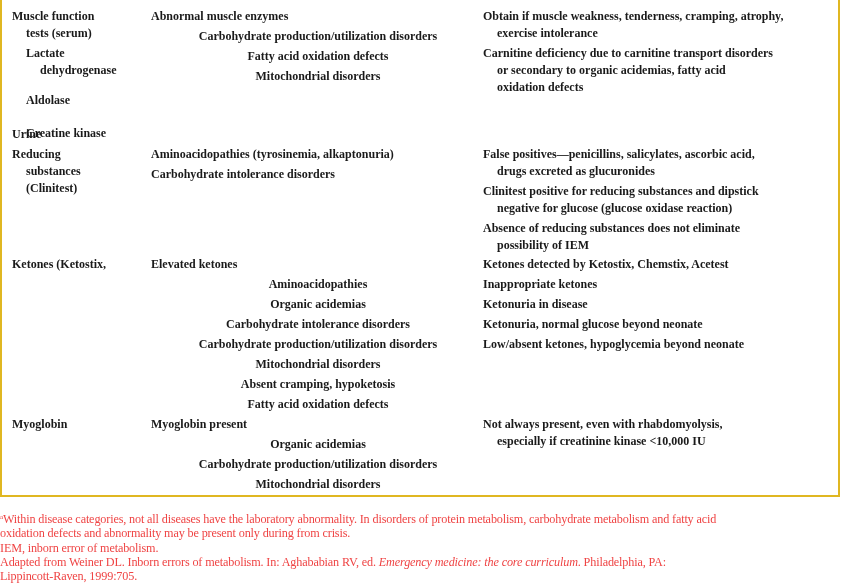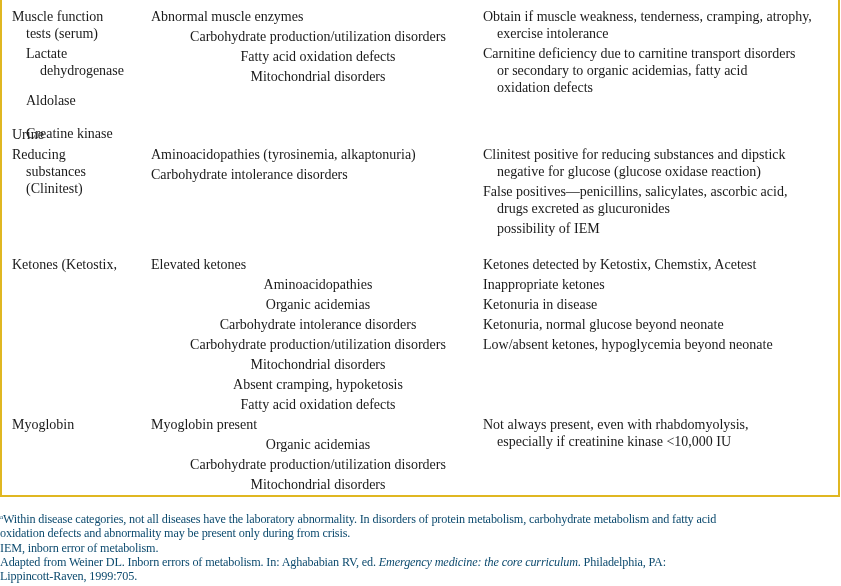--- a/index.html
+++ b/index.html
@@ -14,34 +14,34 @@
       border-right: 2px solid #e0b721;
       border-bottom: 2px solid #e0b721;
       border-top: 2px solid #e0b721;
     }
 
     .row { position: absolute; left: 0; width: 100%; }
     .col1 { position: absolute; left: 10px; width: 130px; }
     .col2 { position: absolute; left: 149px; width: 320px; }
     .col3 { position: absolute; left: 481px; width: 350px; }
 
-    .line { font-size: 14px; line-height: 17px; white-space: nowrap; }
+    .line { font-size: 12px; line-height: 17px; white-space: nowrap; font-weight: bold; }
     .entry { margin-bottom: 3px; }
     .entry .cont { padding-left: 14px; }
     .indent { padding-left: 14px; }
     .indent2 { padding-left: 28px; }
     .sub { padding-left: 14px; text-align: center; }
 
     .footnotes {
       position: absolute;
       left: 0; top: 512px;
       width: 841px;
       font-size: 12.2px;
       line-height: 14.3px;
-      color: #0c4a6e;
+      color: #ef4444;
     }
     .footnotes .fn { white-space: nowrap; letter-spacing: -0.15px; }
     .footnotes sup { font-size: 7px; vertical-align: 4px; line-height: 0; }
     .footnotes em { font-style: italic; }
   </style>
 </head>
 <body>
 
 <div class="table-frame">
 
@@ -84,28 +84,29 @@
       <div class="line">Reducing</div>
       <div class="line indent">substances</div>
       <div class="line indent">(Clinitest)</div>
     </div>
     <div class="col2">
       <div class="line">Aminoacidopathies (tyrosinemia, alkaptonuria)</div>
       <div class="line" style="margin-top:3px;">Carbohydrate intolerance disorders</div>
     </div>
     <div class="col3">
       <div class="entry">
+        <div class="line">False positives—penicillins, salicylates, ascorbic acid,</div>
+        <div class="line cont">drugs excreted as glucuronides</div>
+      </div>
+      <div class="entry">
         <div class="line">Clinitest positive for reducing substances and dipstick</div>
         <div class="line cont">negative for glucose (glucose oxidase reaction)</div>
       </div>
       <div class="entry">
-        <div class="line">False positives—penicillins, salicylates, ascorbic acid,</div>
-        <div class="line cont">drugs excreted as glucuronides</div>
-      </div>
-      <div class="entry">
+        <div class="line">Absence of reducing substances does not eliminate</div>
         <div class="line cont">possibility of IEM</div>
       </div>
     </div>
   </div>
 
   <div class="row" style="top:258px;">
     <div class="col1">
       <div class="line">Ketones (Ketostix,</div>
     </div>
     <div class="col2">

